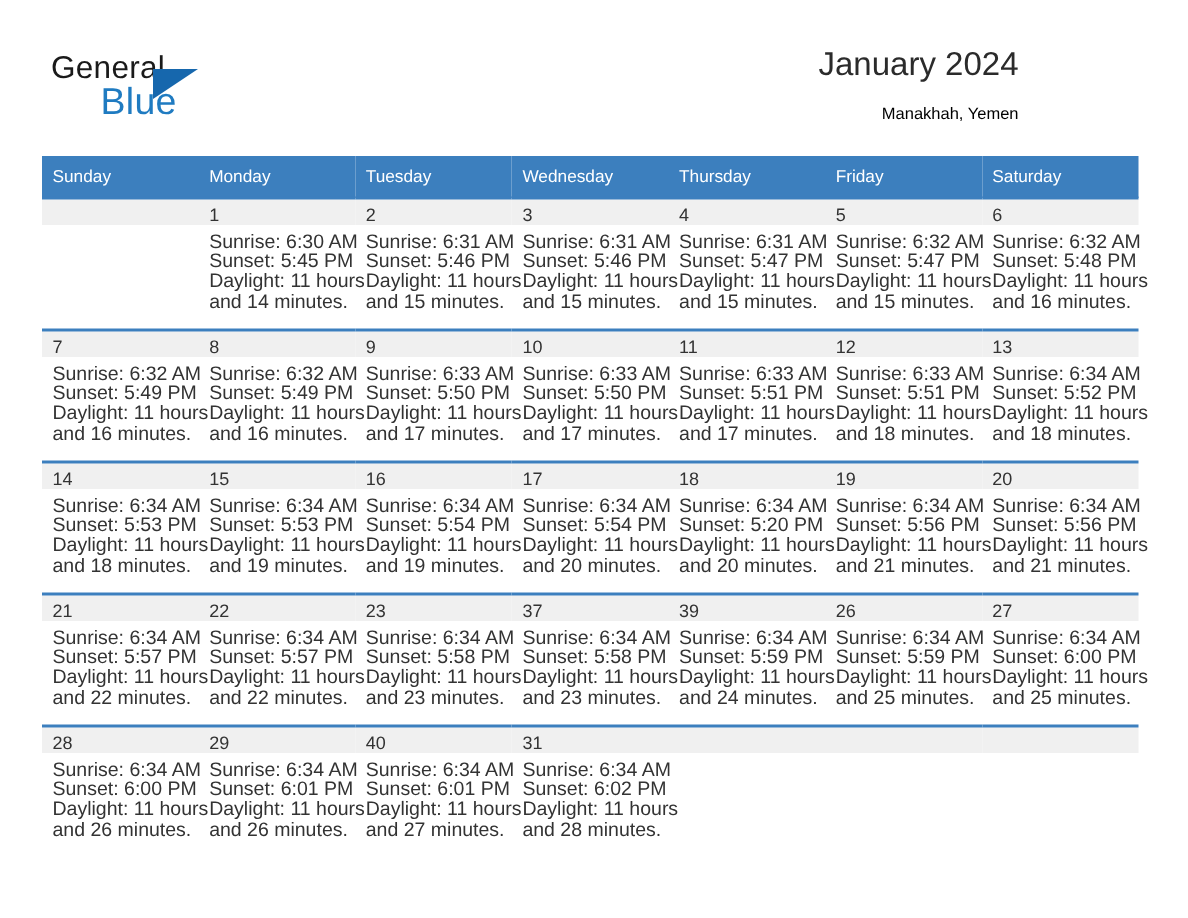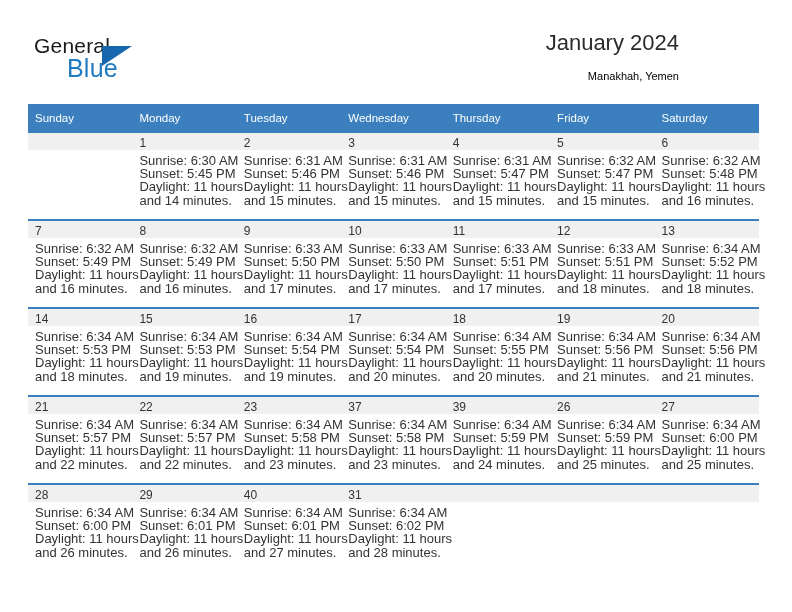--- a/index.html
+++ b/index.html
@@ -371,21 +371,21 @@
                 <div>Daylight: 11 hours</div>
                 <div>and 20 minutes.</div>
               </div>
             </div>
           </td>
           <td>
             <div class="cell-inner">
               <div class="daynum">18</div>
               <div class="info">
                 <div>Sunrise: 6:34 AM</div>
-                <div>Sunset: 5:55 PM</div>
+                <div>Sunset: 5:20 PM</div>
                 <div>Daylight: 11 hours</div>
                 <div>and 20 minutes.</div>
               </div>
             </div>
           </td>
           <td>
             <div class="cell-inner">
               <div class="daynum">19</div>
               <div class="info">
                 <div>Sunrise: 6:34 AM</div>

